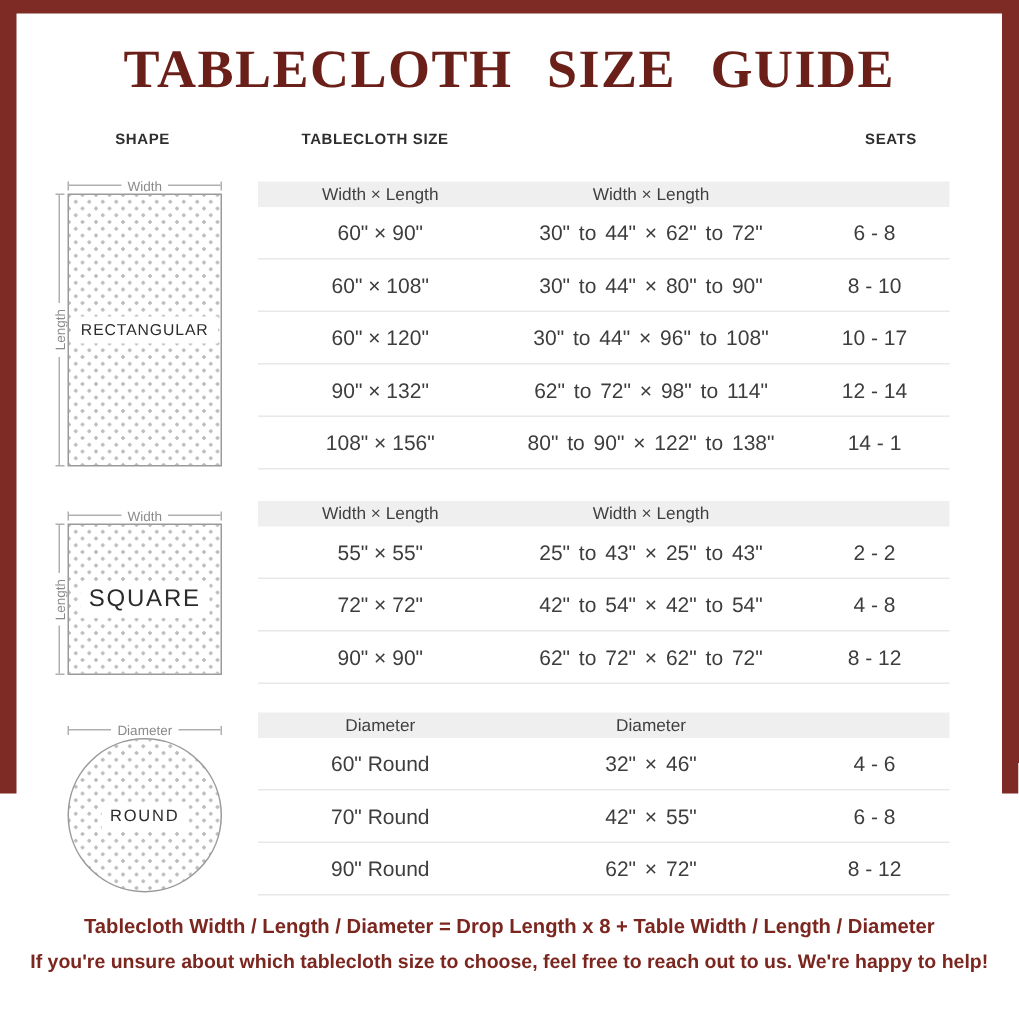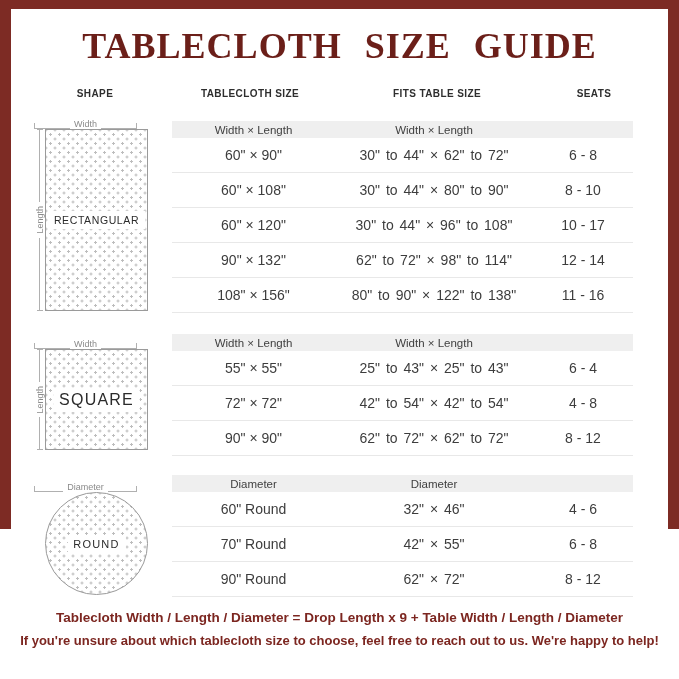--- a/index.html
+++ b/index.html
@@ -18,21 +18,21 @@
 
   .col-headers { position:absolute; top:79px; left:0; width:100%; height:18px; }
   .colh {
     position:absolute; transform:translateX(-50%);
     font-size:10px; font-weight:bold; letter-spacing:.4px; color:#2e2e2e; white-space:nowrap;
   }
 
   
   .shape { position:absolute; left:23px; }
   .shape-row { display:flex;justify-content:space-between; }
-  .dim-h { display:flex; align-items:flex-end; width:103px; height:11px; }
+  .dim-h { display:flex; align-items:center; width:103px; height:11px; margin-left:11px; }
   .dim-h span { font-size:9px; color:#8a8a8a; padding:0 4px; white-space:nowrap; }
   .lnh { flex:1; height:1px; background:#b0b0b0; }
   .tkv { width:1px; height:6px; background:#b0b0b0; }
   .dim-v { display:flex; flex-direction:column; align-items:center; width:11px; }
   .dim-v span {
     font-size:9px; color:#8a8a8a; padding:4px 0;
     writing-mode:vertical-rl; transform:rotate(180deg); white-space:nowrap;
   }
   .lnv { flex:1; width:1px; background:#b0b0b0; }
   .tkh { height:1px; width:6px; background:#b0b0b0; }
@@ -78,21 +78,20 @@
 <body>
 
 <div class="frame">
   <div class="panel">
 
     <h1 class="title">TABLECLOTH SIZE GUIDE</h1>
 
     <div class="col-headers">
       <span class="colh" style="left:84px">SHAPE</span>
       <span class="colh" style="left:239px">TABLECLOTH SIZE</span>
-      <span class="colh" style="left:426px">FITS TABLE SIZE</span>
       <span class="colh" style="left:583px">SEATS</span>
     </div>
 
     <div class="shape" style="top:109px">
       <div class="dim-h">
         <i class="tkv"></i>
           <i class="lnh"></i>
           <span>Width</span>
           <i class="lnh"></i>
           <i class="tkv"></i>
@@ -170,34 +169,34 @@
         <span class="c3">10 - 17</span>
       </div>
       <div class="trow">
         <span class="c1">90" × 132"</span>
         <span class="c2">62" to 72" × 98" to 114"</span>
         <span class="c3">12 - 14</span>
       </div>
       <div class="trow">
         <span class="c1">108" × 156"</span>
         <span class="c2">80" to 90" × 122" to 138"</span>
-        <span class="c3">11 - 16</span>
+        <span class="c3">14 - 1</span>
       </div>
     </div>
 
     <div class="tbl" style="top:325px">
       <div class="band">
         <span>Width × Length</span>
         <span>Width × Length</span>
         <span></span>
       </div>
       <div class="trow">
         <span class="c1">55" × 55"</span>
         <span class="c2">25" to 43" × 25" to 43"</span>
-        <span class="c3">6 - 4</span>
+        <span class="c3">2 - 2</span>
       </div>
       <div class="trow">
         <span class="c1">72" × 72"</span>
         <span class="c2">42" to 54" × 42" to 54"</span>
         <span class="c3">4 - 8</span>
       </div>
       <div class="trow">
         <span class="c1">90" × 90"</span>
         <span class="c2">62" to 72" × 62" to 72"</span>
         <span class="c3">8 - 12</span>
@@ -221,18 +220,18 @@
         <span class="c3">6 - 8</span>
       </div>
       <div class="trow">
         <span class="c1">90" Round</span>
         <span class="c2">62" × 72"</span>
         <span class="c3">8 - 12</span>
       </div>
     </div>
 
     <div class="footer">
-      <p class="f1">Tablecloth Width / Length / Diameter = Drop Length x 9 + Table Width / Length / Diameter</p>
+      <p class="f1">Tablecloth Width / Length / Diameter = Drop Length x 8 + Table Width / Length / Diameter</p>
       <p class="f2">If you're unsure about which tablecloth size to choose, feel free to reach out to us. We're happy to help!</p>
     </div>
 
   </div>
 </div>
 
 </body></html>

